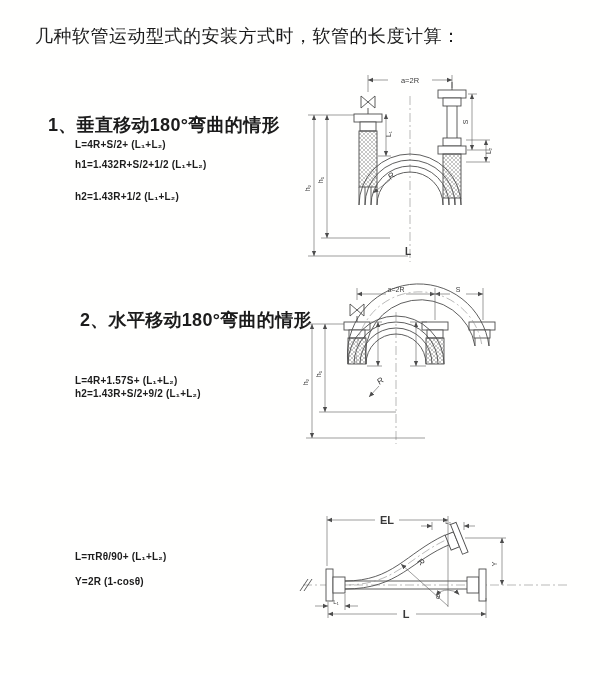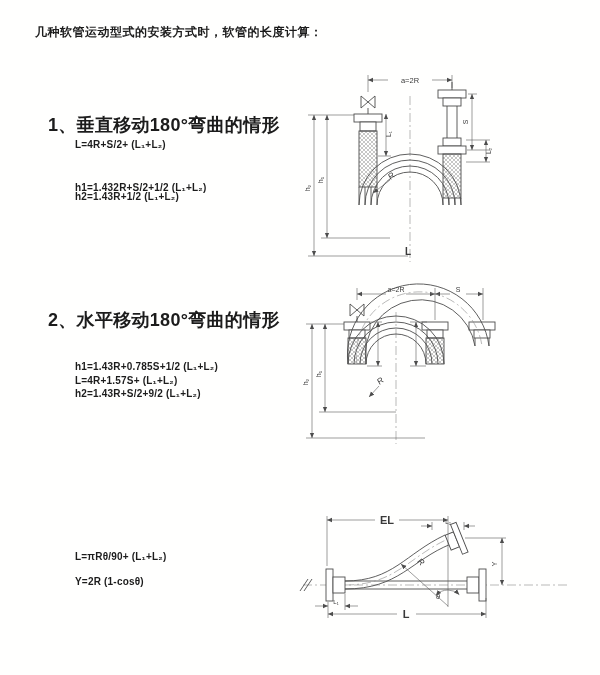--- a/index.html
+++ b/index.html
@@ -1,21 +1,21 @@
 <!DOCTYPE html>
 <html><head>
 <meta charset="utf-8">
 <style>
   html,body{margin:0;padding:0;background:#ffffff;}
   .page{
     position:relative;width:600px;height:675px;background:#fffffe;
     font-family:"Liberation Sans",sans-serif;color:#1c1c1c;overflow:hidden;
   }
   .doc-title{
-    position:absolute;left:35px;top:24px;font-size:12px;font-weight:700;
+    position:absolute;left:35px;top:24px;font-size:18px;font-weight:400;
     letter-spacing:0.5px;white-space:nowrap;
   }
   .sec-heading{
     position:absolute;left:48px;font-size:18px;font-weight:700;white-space:nowrap;
     letter-spacing:0.3px;
   }
   .formula{
     position:absolute;left:75px;font-size:10px;font-weight:700;white-space:nowrap;
     letter-spacing:0.2px;
   }
@@ -28,26 +28,25 @@
 </style>
 </head>
 <body>
 
 <div class="page">
 
   <div class="doc-title">几种软管运动型式的安装方式时，软管的长度计算：</div>
 
   <div class="sec-heading" style="top:113px;">1、垂直移动180°弯曲的情形</div>
   <div class="formula" style="top:139px;">L=4R+S/2+ (L₁+L₂)</div>
-  <div class="formula" style="top:182px;text-align:right;">h1=1.432R+S/2+1/2 (L₁+L₂)</div>
+  <div class="formula" style="top:159px;text-align:right;">h1=1.432R+S/2+1/2 (L₁+L₂)</div>
   <div class="formula" style="top:191px;">h2=1.43R+1/2 (L₁+L₂)</div>
 
-  <div class="sec-heading" style="top:308px;">2、水平移动180°弯曲的情形</div>
+  <div class="sec-heading" style="top:308px;margin-left:32px;">2、水平移动180°弯曲的情形</div>
   <div class="formula" style="top:335px;margin-top:40px;">L=4R+1.57S+ (L₁+L₂)</div>
-  <div class="formula" style="top:361px;">h1=1.43R+0.785S+1/2 (L₁+L₂)</div>
   <div class="formula" style="top:388px;">h2=1.43R+S/2+9/2 (L₁+L₂)</div>
 
   <div class="formula" style="top:551px;">L=πRθ/90+ (L₁+L₂)</div>
   <div class="formula" style="top:576px;">Y=2R (1-cosθ)</div>
 
   <svg class="diagram" style="left:300px;top:70px;" width="285" height="195" viewBox="0 0 285 195">
     <defs>
       <pattern id="braid1" width="4" height="4" patternUnits="userSpaceOnUse">
         <path d="M0,4 L4,0 M0,0 L4,4" stroke="#8f8f8f" stroke-width="0.5"></path>
       </pattern>

